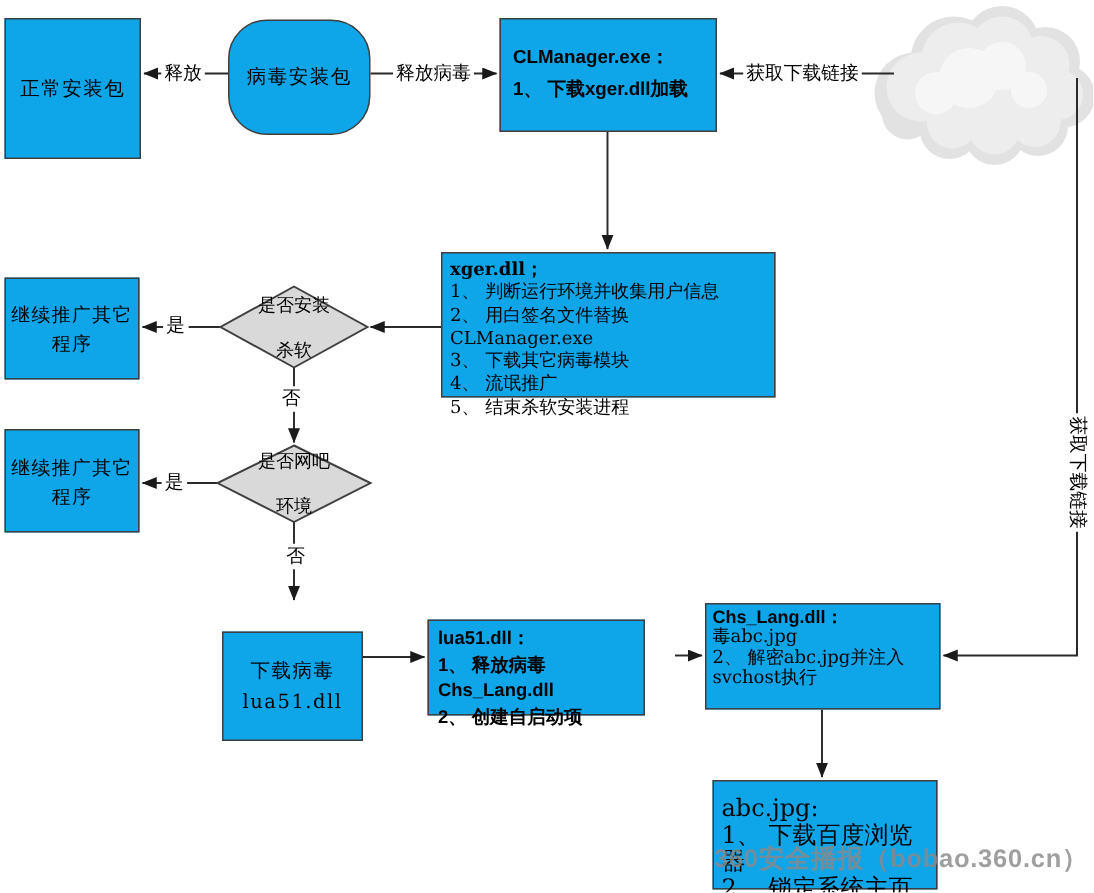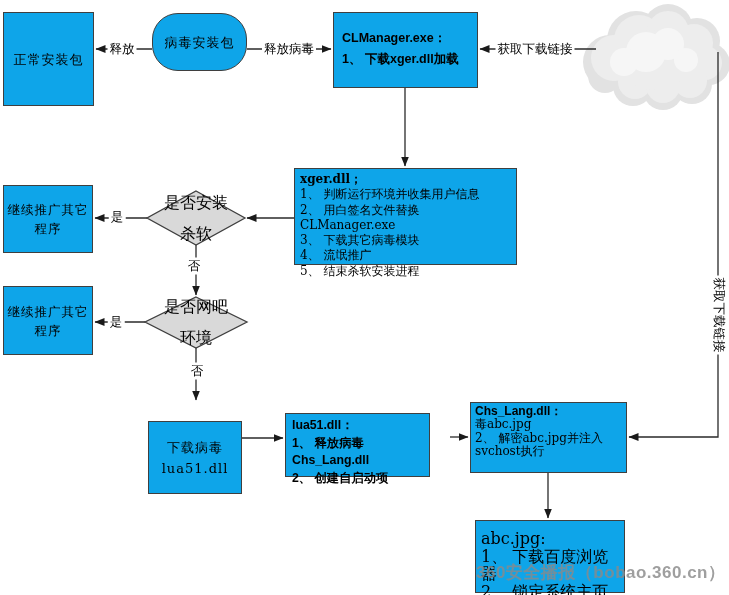--- a/index.html
+++ b/index.html
@@ -10,22 +10,22 @@
   .center{display:flex;flex-direction:column;align-items:center;justify-content:center;text-align:center;}
   .serif{font-family:"DejaVu Serif","Liberation Serif",serif;}
   .sans{font-family:"Liberation Sans","DejaVu Sans",sans-serif;}
   .node-label{font-size:13px;letter-spacing:1px;line-height:19px;}
   .round{border-radius:26px;}
   .listbox{padding:3px 5px;font-size:12px;line-height:15.3px;text-align:left;}
   .listbox .title{font-weight:bold;}
   .edge-label{position:absolute;z-index:4;background:#fff;white-space:nowrap;
               font-size:12.5px;padding:0 2px;transform:translate(-50%,-50%);}
   .edge-label.vert{transform:translate(-50%,-50%) rotate(90deg);}
-  .diamond-label{position:absolute;z-index:3;font-size:16px;line-height:15px;text-align:center;
-                 display:flex;flex-direction:column;align-items:center;justify-content:space-between;gap:15px;}
+  .diamond-label{position:absolute;z-index:3;font-size:12px;line-height:15px;text-align:center;
+                 display:flex;flex-direction:column;align-items:center;justify-content:center;gap:15px;}
   #watermark{position:absolute;left:476px;top:561px;z-index:9;
              font-family:"Liberation Sans","DejaVu Sans",sans-serif;
              font-size:17px;font-weight:bold;color:#8a8a8a;opacity:.82;
              letter-spacing:.5px;white-space:nowrap;}
 </style>
 </head>
 <body>
 
 <div id="canvas">
 
@@ -84,21 +84,21 @@
     </g>
 
     <polygon points="196,191 245,218 196,245 147,218" fill="#d9d9d9" stroke="#3f3f3f" stroke-width="1.3"></polygon>
     <polygon points="196,297 247,322 196,348 145,322" fill="#d9d9d9" stroke="#3f3f3f" stroke-width="1.3"></polygon>
   </svg>
 
   <div class="box center node-label serif" style="left:3px;top:12px;width:91px;height:94px;">
     <span>正常安装包</span>
   </div>
 
-  <div class="box center node-label serif round" style="left:152px;top:13px;width:95px;height:58px;">
+  <div class="box center node-label serif round" style="left:152px;top:13px;width:95px;height:77px;">
     <span>病毒安装包</span>
   </div>
 
   <div class="box sans" style="left:333px;top:12px;width:145px;height:76px;padding:15px 0 0 8px;font-size:12.5px;font-weight:600;line-height:21px;">
     <div>CLManager.exe：</div>
     <div>1、 下载xger.dll加载</div>
   </div>
 
   <div class="box listbox serif" style="left:294px;top:168px;width:223px;height:97px;">
     <div class="title">xger.dll；</div>

